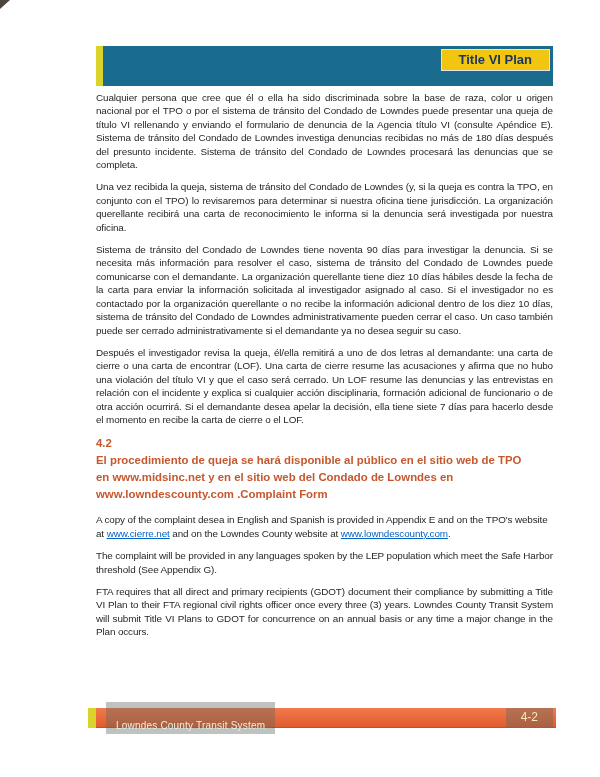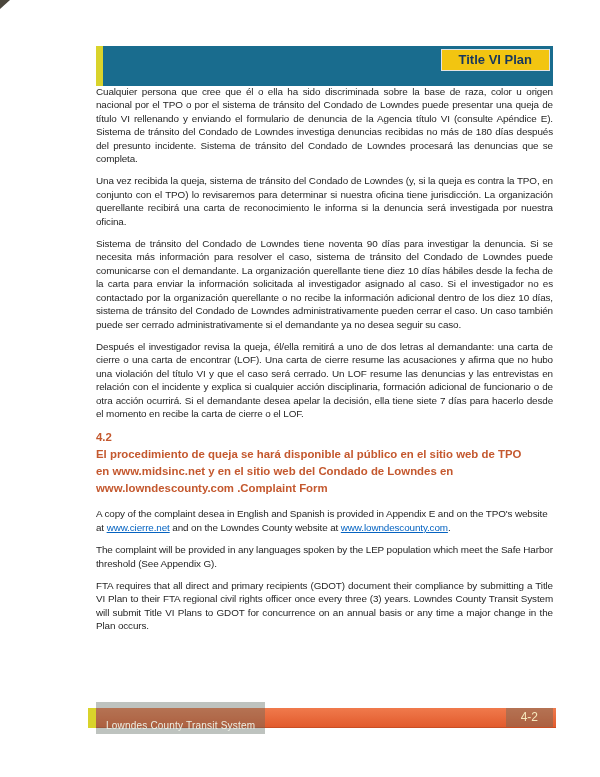--- a/index.html
+++ b/index.html
@@ -21,42 +21,42 @@
   .title-box {
     position:absolute; right:3px; top:3px; height:22px; line-height:20px;
     background:#f2c511; color:#17375e; font-weight:bold; font-size:13px;
     padding:0 17px; border:1px solid #e3e3e3; box-sizing:border-box;
   }
   
   .content {
     position:absolute; top:85px; left:96px; width:457px;
     font-size:9.9px; line-height:13.4px; color:#262626; letter-spacing:-0.12px;
   }
-  .para { margin:0 0 9px 0; text-align:justify; }
+  .para { margin:6px 0 9px 0; text-align:justify; }
   .para.left-aligned { text-align:left; }
   .section-heading {
     display:flex; color:#c4582e; font-weight:bold; font-size:11.4px;
     line-height:17px; margin:3px 0 10px 0; letter-spacing:0;flex-direction:column;
   }
   .section-number { width:34px; flex-shrink:0; }
   .section-title { flex:1; padding-right:26px; }
   .link { color:#0563c1; text-decoration:underline; cursor:pointer; }
   
   .footer {
     position:absolute; top:708px; left:88px; height:20px; display:flex;
   }
   .footer-accent { width:8px; background:#d9d32b; }
   .footer-bar {
     width:460px; background:linear-gradient(#f07a4c,#e25b2d);
     border-bottom:1px solid #c94e24;
     display:flex; align-items:center; justify-content:space-between;
     box-sizing:border-box;
   }
   .footer-label-box {
-    margin-left:0; background:rgba(92,104,94,0.40); color:#ecefe4;
+    margin-left:10px; background:rgba(92,104,94,0.40); color:#ecefe4;
     font-size:10px; padding:18px 10px 3px 10px; letter-spacing:0.2px;
   }
   .footer-page-box {
     margin-right:3px; background:rgba(92,104,94,0.40); color:#f6e9be;
     font-size:12px; padding:2px 15px 3px 15px;
   }
 </style>
 </head>
 <body>
 

